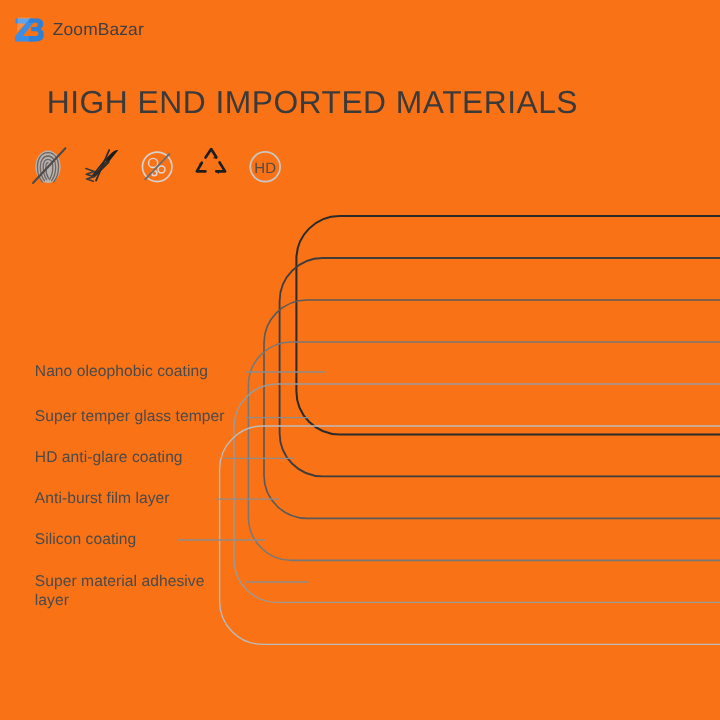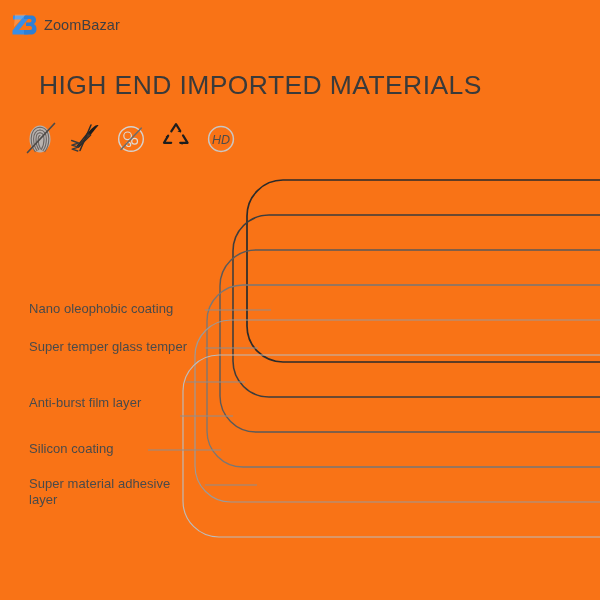--- a/index.html
+++ b/index.html
@@ -54,21 +54,20 @@
   }
 
   
   .icon-strip {
     position: absolute;
     left: 24px;
     top: 121px;
     display: flex;
     align-items: center;
     gap: 11px;
-    font-style: italic;
   }
   .feature-icon {
     width: 34px;
     height: 36px;
     display: block;
   }
 
   
   .diagram {
     position: absolute;
@@ -199,21 +198,24 @@
     </g>
   </svg>
 
   <div class="callouts">
     <div class="callout" style="top:301px">
       <span class="callout-text">Nano oleophobic coating</span>
     </div>
     <div class="callout" style="top:339px">
       <span class="callout-text">Super temper glass temper</span>
     </div>
-    <div class="callout" style="top:395px">
+    <div class="callout" style="top:373px">
+      <span class="callout-text">HD anti-glare coating</span>
+    </div>
+    <div class="callout" style="top:407px">
       <span class="callout-text">Anti-burst film layer</span>
     </div>
     <div class="callout" style="top:441px">
       <span class="callout-text">Silicon coating</span>
     </div>
     <div class="callout" style="top:476px; width:160px">
       <span class="callout-text">Super material adhesive layer</span>
     </div>
   </div>
 

